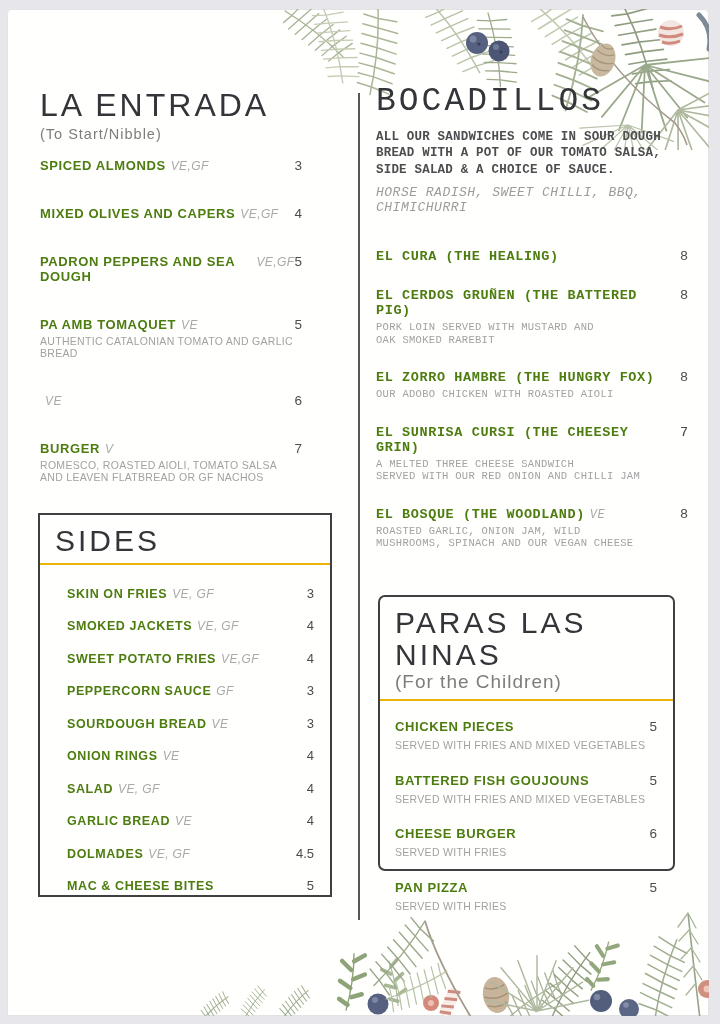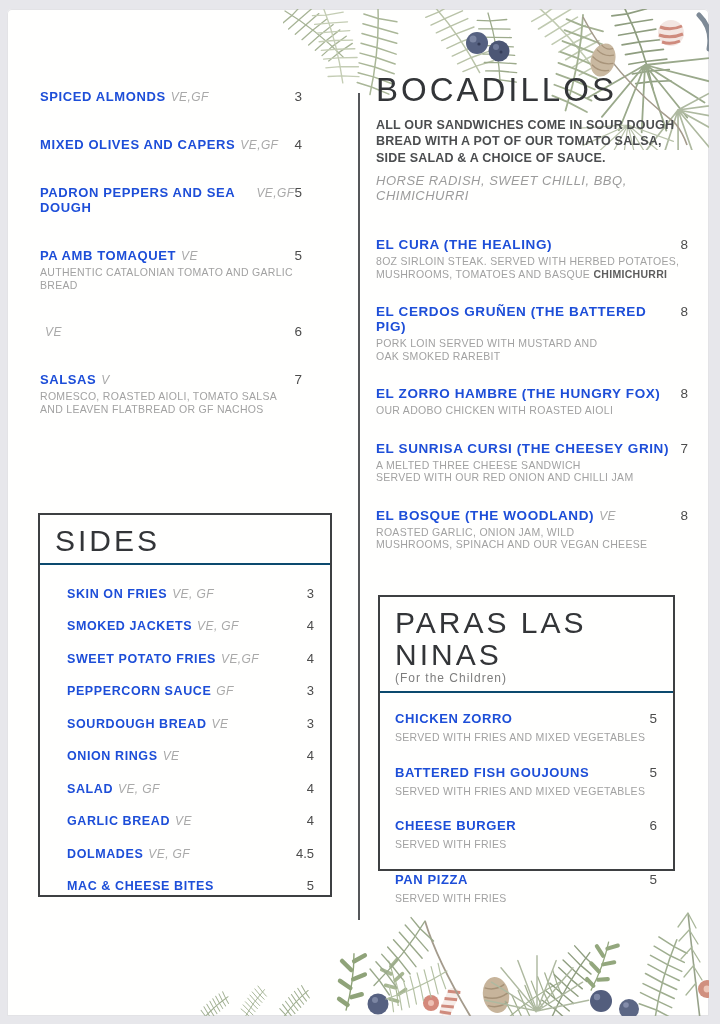--- a/index.html
+++ b/index.html
@@ -14,49 +14,49 @@
     background:#fffffe;border-radius:5px 5px 0 0;
     box-shadow:inset 0 0 0 1px #e3e3e6;
     overflow:hidden;
   }
   
   .big-title{
     font-size:32px;font-weight:400;color:#333538;letter-spacing:3px;
     line-height:1.05;
   }
   .sub-title{font-size:14.5px;color:#7d7d7d;letter-spacing:1px;margin-top:3px;}
-  .mname{font-size:13px;font-weight:700;color:#1d4ed8;letter-spacing:.6px;}
+  .mname{font-size:13px;font-weight:700;color:#4d7c0f;letter-spacing:.6px;}
   .tags{font-size:12px;font-style:italic;color:#a9a9a9;margin-left:5px;letter-spacing:.4px;}
   .price{font-size:13.5px;color:#4c4c4c;margin-left:auto;font-weight:400;}
   .desc{font-size:10.5px;color:#a2a2a2;letter-spacing:.3px;line-height:12.5px;
         margin-top:3px;white-space:pre-line;}
   .desc:empty,.tags:empty,.desc-strong:empty{display:none;}
   .desc-strong{font-size:10.5px;color:#5d5d5d;letter-spacing:.3px;font-weight:700;}
   .namerow{display:flex;align-items:baseline;}
   
   .col-left{position:absolute;left:33px;top:80px;width:262px;}
   .col-left .mitem{margin-bottom:33px;}
   .col-left .header-block{margin-bottom:16px;}
   
   .vdivider{position:absolute;left:351px;top:84px;width:2px;height:827px;background:#55575a;}
   
-  .col-right{position:absolute;left:369px;top:64px;width:312px;}
+  .col-right{position:absolute;left:369px;top:76px;width:312px;font-family:Liberation Mono, monospace;}
   .intro{font-size:12.5px;font-weight:700;color:#4b4d4f;letter-spacing:.2px;
          line-height:16.5px;margin-top:9px;white-space:pre-line;}
   .sauces{font-size:13px;font-style:italic;color:#9c9c9c;letter-spacing:.5px;margin-top:7px;}
   .boc-items{margin-top:34px;}
   .boc-items .mitem{margin-bottom:24px;}
   .boc-items .mname{font-size:13.5px;}
   
   .menu-box{position:absolute;border:2px solid #3e4042;background:transparent;}
   .box-sides{left:31px;top:504px;width:290px;height:380px;}
-  .box-ninas{left:371px;top:586px;width:293px;height:272px;}
-  .box-head{border-bottom:2px solid #0c4a6e;padding:10px 8px 6px 15px;}
+  .box-ninas{left:371px;top:586px;width:293px;height:272px;border-radius:7px;}
+  .box-head{border-bottom:2px solid #eab308;padding:10px 8px 6px 15px;}
   .box-head .big-title{font-size:30px;}
-  .box-head .sub-title{font-size:12px;margin-top:1px;}
+  .box-head .sub-title{font-size:19px;margin-top:1px;}
   .box-body{padding:21px 16px 0 15px;}
   .srow{display:flex;align-items:baseline;margin-bottom:17.5px;margin-left:12px;}
   .srow .mname{font-size:12.5px;}
   .srow .price{font-size:13px;}
   .nitem{margin-bottom:21px;}
   .nitem .desc{margin-top:5px;}
   
   .deco{position:absolute;pointer-events:none;}
   .deco-top{top:-4px;right:-4px;}
   .deco-bottom{bottom:-3px;left:0;}
@@ -169,20 +169,24 @@
              M681,12 l8,15 M683,30 l8,13 M685,48 l8,13 M687,66 l8,13" stroke="#a9b79a" stroke-width="1.3" fill="none" stroke-linecap="round"></path>
     <g>
       <circle cx="700" cy="88" r="9" fill="#d0907f"></circle>
       <circle cx="700" cy="88" r="3.4" fill="#eec8ba"></circle>
     </g>
   </svg>
 
   <div class="vdivider"></div>
 
   <div class="col-left">
+    <div class="header-block">
+      <div class="big-title">LA ENTRADA</div>
+      <div class="sub-title">(To Start/Nibble)</div>
+    </div>
 
       <div class="mitem">
         <div class="namerow">
           <span class="mname">SPICED ALMONDS</span>
           <span class="tags">VE,GF</span>
           <span class="price">3</span>
         </div>
 
       </div>
 
@@ -215,21 +219,21 @@
 
       <div class="mitem">
         <div class="namerow">
           <span class="tags">VE</span>
           <span class="price">6</span>
         </div>
       </div>
 
       <div class="mitem">
         <div class="namerow">
-          <span class="mname">SALSAS</span>
+          <span class="mname">BURGER</span>
           <span class="tags">V</span>
           <span class="price">7</span>
         </div>
         <div class="desc">ROMESCO, ROASTED AIOLI, TOMATO SALSA
 AND LEAVEN FLATBREAD OR GF NACHOS</div>
       </div>
 
   </div>
 
   <div class="menu-box box-sides">
@@ -308,22 +312,20 @@
 SIDE SALAD &amp; A CHOICE OF SAUCE.</div>
     <div class="sauces">HORSE RADISH, SWEET CHILLI, BBQ, CHIMICHURRI</div>
     <div class="boc-items">
 
         <div class="mitem">
           <div class="namerow">
             <span class="mname">EL CURA (THE HEALING)</span>
 
             <span class="price">8</span>
           </div>
-          <div class="desc" style="display:block"><span>8OZ SIRLOIN STEAK. SERVED WITH HERBED POTATOES,
-MUSHROOMS, TOMATOES AND BASQUE </span><span class="desc-strong">CHIMICHURRI</span></div>
         </div>
 
         <div class="mitem">
           <div class="namerow">
             <span class="mname">EL CERDOS GRUÑEN (THE BATTERED PIG)</span>
 
             <span class="price">8</span>
           </div>
           <div class="desc" style="display:block"><span>PORK LOIN SERVED WITH MUSTARD AND
 OAK SMOKED RAREBIT</span></div>
@@ -363,21 +365,21 @@
 
   <div class="menu-box box-ninas">
     <div class="box-head">
       <div class="big-title">PARAS LAS NINAS</div>
       <div class="sub-title">(For the Children)</div>
     </div>
     <div class="box-body" style="padding-top:18px">
 
         <div class="nitem">
           <div class="namerow">
-            <span class="mname">CHICKEN ZORRO</span>
+            <span class="mname">CHICKEN PIECES</span>
             <span class="price">5</span>
           </div>
           <div class="desc">SERVED WITH FRIES AND MIXED VEGETABLES</div>
         </div>
 
         <div class="nitem">
           <div class="namerow">
             <span class="mname">BATTERED FISH GOUJOUNS</span>
             <span class="price">5</span>
           </div>

